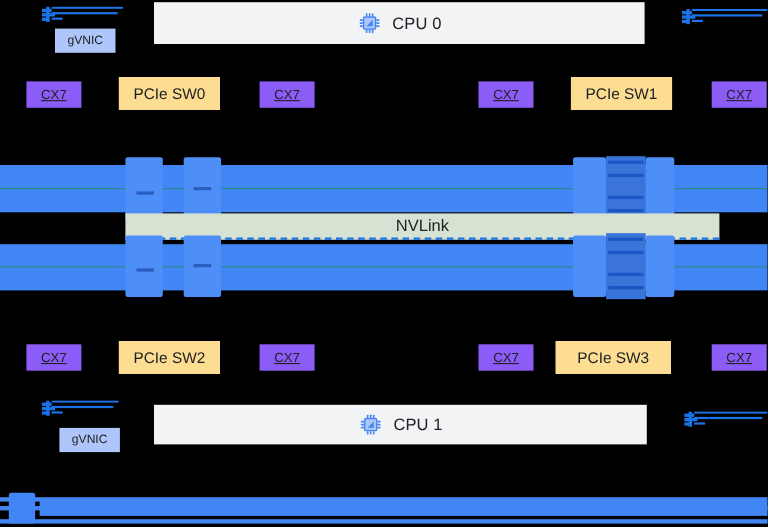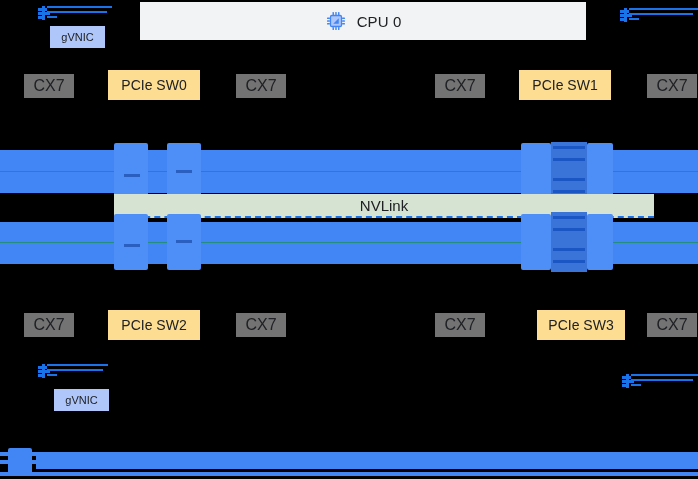--- a/index.html
+++ b/index.html
@@ -39,23 +39,24 @@
   
   .chip-icon { width: 22px; height: 22px; display: block; flex: 0 0 auto; }
   
   .pcie-sw {
     background: #fcdd91;
     color: #202124;
     font-size: 14px;
   }
   
   .cx7 {
-    background: #737373;
-    color: #202124;
-    font-size: 16px;
+    background: #8b5cf6;
+    color: #202124;
+    font-size: 12px;
+    text-decoration: underline;
   }
   
   .gvnic {
     background: #aec6fa;
     color: #202124;
     font-size: 11px;
   }
   
   .nvlink {
     background: #d7e3d2;
@@ -231,21 +232,21 @@
   </div>
 
   <div class="node cx7" style="left:236px; top:313px; width:50px; height:24px;">
     <span>CX7</span>
   </div>
 
   <div class="node cx7" style="left:435px; top:313px; width:50px; height:24px;">
     <span>CX7</span>
   </div>
 
-  <div class="node pcie-sw" style="left:537px; top:310px; width:88px; height:30px;">
+  <div class="node pcie-sw" style="left:505px; top:310px; width:105px; height:30px;">
     <span>PCIe SW3</span>
   </div>
 
   <div class="node cx7" style="left:647px; top:313px; width:50px; height:24px;">
     <span>CX7</span>
   </div>
 
   <div class="link-glyph" style="left:38px; top:364px; width:70px; height:16px;">
     <svg width="70" height="16" viewBox="0 0 70 16">
       <rect x="0" y="2" width="9" height="3" fill="#1a73e8"></rect>
@@ -255,20 +256,41 @@
       <rect x="9" y="0" width="61" height="2" fill="#1a73e8"></rect>
       <rect x="9" y="5" width="56" height="2" fill="#1a73e8"></rect>
       <rect x="9" y="10" width="10" height="2" fill="#1a73e8"></rect>
     </svg>
   </div>
 
   <div class="node gvnic" style="left:54px; top:389px; width:55px; height:22px;">
     <span>gVNIC</span>
   </div>
 
+  <div class="node cpu-bar" style="left:140px; top:368px; width:448px; height:36px;">
+    <svg class="chip-icon" viewBox="0 0 24 24">
+      <rect x="6" y="6" width="12" height="12" rx="1.5" fill="#aec6fa" stroke="#4285f4" stroke-width="1.4"></rect>
+      <path d="M9 15 L15 9 L15 15 Z" fill="#4285f4"></path>
+      <g fill="#4285f4">
+        <rect x="8.2" y="2.2" width="1.6" height="3.2" rx="0.6"></rect>
+        <rect x="11.2" y="2.2" width="1.6" height="3.2" rx="0.6"></rect>
+        <rect x="14.2" y="2.2" width="1.6" height="3.2" rx="0.6"></rect>
+        <rect x="8.2" y="18.6" width="1.6" height="3.2" rx="0.6"></rect>
+        <rect x="11.2" y="18.6" width="1.6" height="3.2" rx="0.6"></rect>
+        <rect x="14.2" y="18.6" width="1.6" height="3.2" rx="0.6"></rect>
+        <rect x="2.2" y="8.2" width="3.2" height="1.6" rx="0.6"></rect>
+        <rect x="2.2" y="11.2" width="3.2" height="1.6" rx="0.6"></rect>
+        <rect x="2.2" y="14.2" width="3.2" height="1.6" rx="0.6"></rect>
+        <rect x="18.6" y="8.2" width="3.2" height="1.6" rx="0.6"></rect>
+        <rect x="18.6" y="11.2" width="3.2" height="1.6" rx="0.6"></rect>
+        <rect x="18.6" y="14.2" width="3.2" height="1.6" rx="0.6"></rect>
+      </g>
+    </svg>
+    <span class="cpu-label">CPU 1</span>
+  </div>
 
   <div class="link-glyph" style="left:622px; top:374px; width:76px; height:16px;">
     <svg width="76" height="16" viewBox="0 0 76 16">
       <rect x="0" y="2" width="9" height="3" fill="#1a73e8"></rect>
       <rect x="0" y="6" width="12" height="3" fill="#1a73e8"></rect>
       <rect x="0" y="10" width="7" height="3" fill="#1a73e8"></rect>
       <rect x="4" y="0" width="3" height="14" fill="#1a73e8"></rect>
       <rect x="9" y="0" width="67" height="2" fill="#1a73e8"></rect>
       <rect x="9" y="5" width="62" height="2" fill="#1a73e8"></rect>
       <rect x="9" y="10" width="10" height="2" fill="#1a73e8"></rect>

